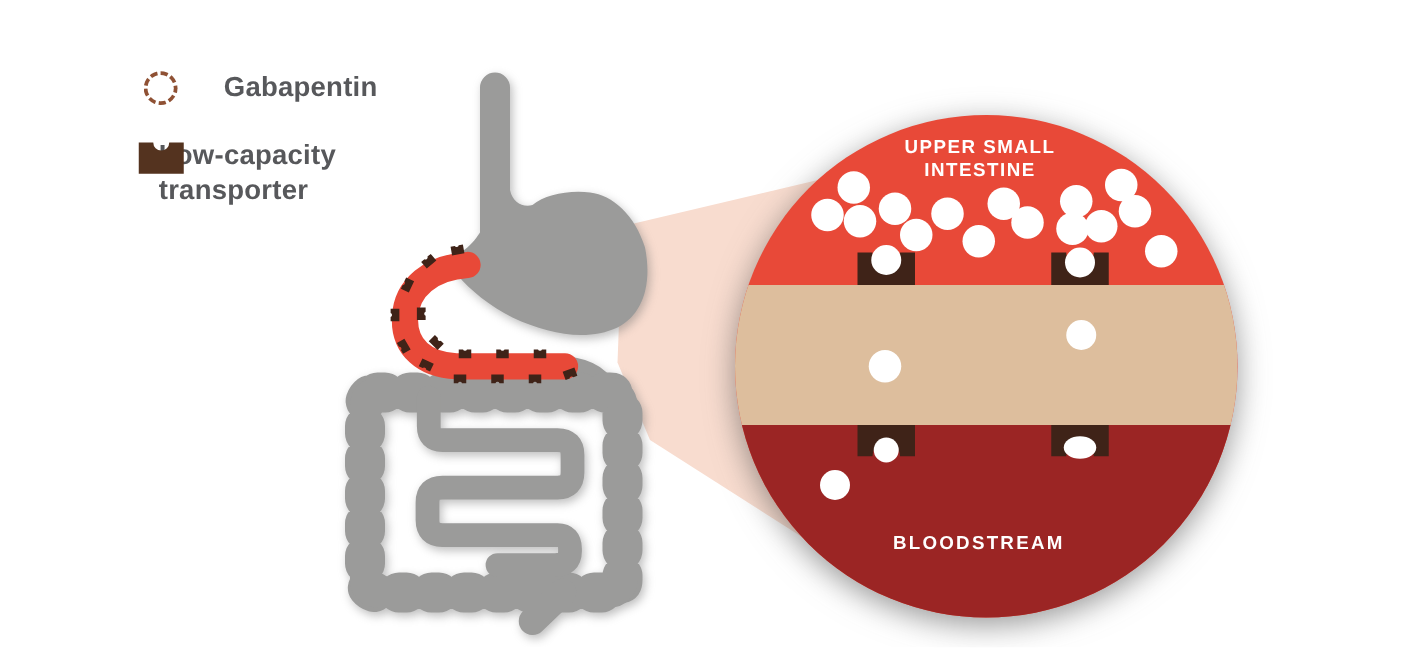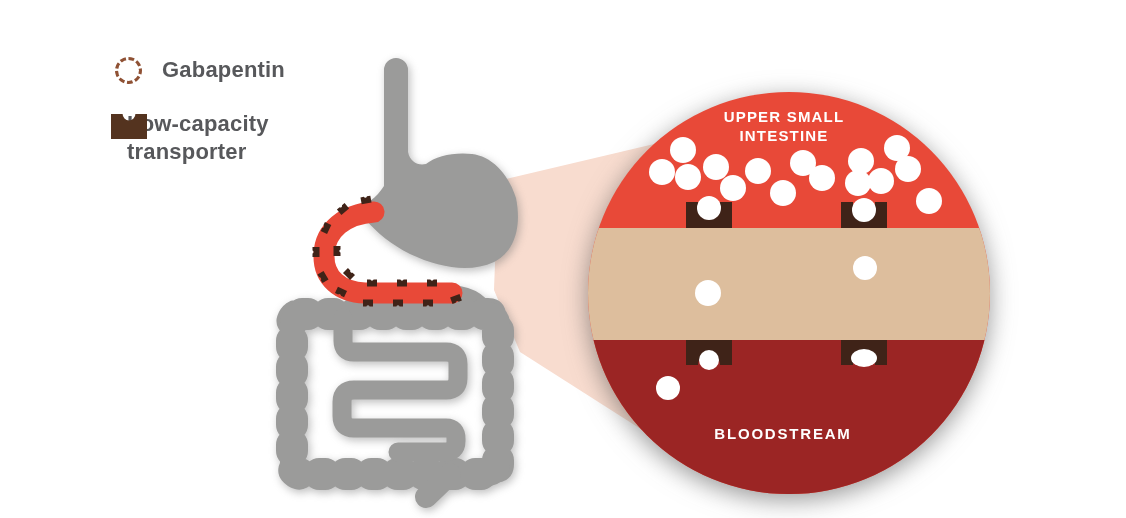--- a/index.html
+++ b/index.html
@@ -10,21 +10,21 @@
   .canvas svg { position:absolute; left:0; top:0; }
 
   
   .legend-row { position:absolute; display:flex; align-items:flex-start; }
   .legend-row-1 { left:115px; top:56px; align-items:center; }
   .legend-row-2 { left:110px; top:110px; }
   .legend-label {
     color:#57585B; font-size:22px; font-weight:600; line-height:28px;
     letter-spacing:0.2px;
   }
-  .legend-row-1 .legend-label { margin-left:20px; }
+  .legend-row-1 .legend-label { margin-left:37px; }
   .legend-row-2 .legend-label { margin-left:17px; width:200px; }
   .molecule-icon {
     width:27px; height:27px; border-radius:50%;
     background:#ffffff; border:3px dashed #8F5134; box-sizing:border-box;
     flex:0 0 auto;
   }
   .transporter-icon { flex:0 0 auto; margin-top:2px; }
 
   
   .organs  { filter: drop-shadow(2px 3px 4px rgba(110,110,110,0.45)); }

